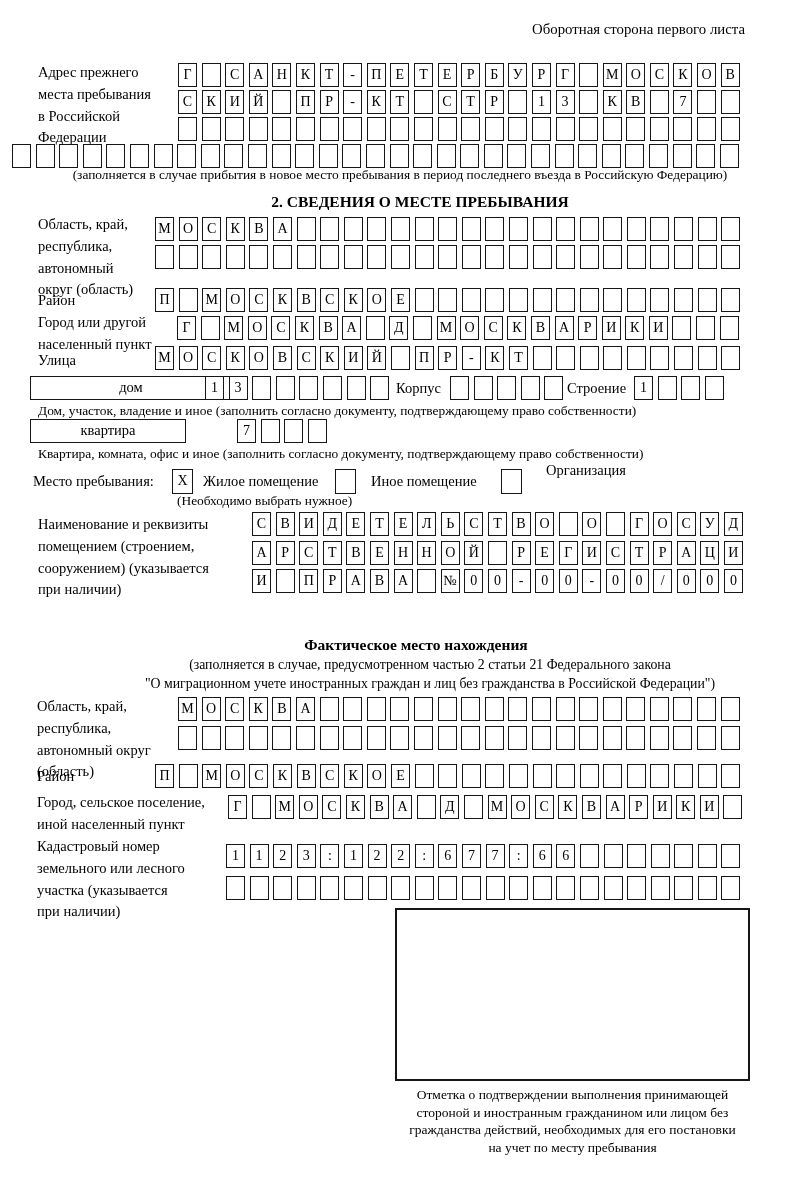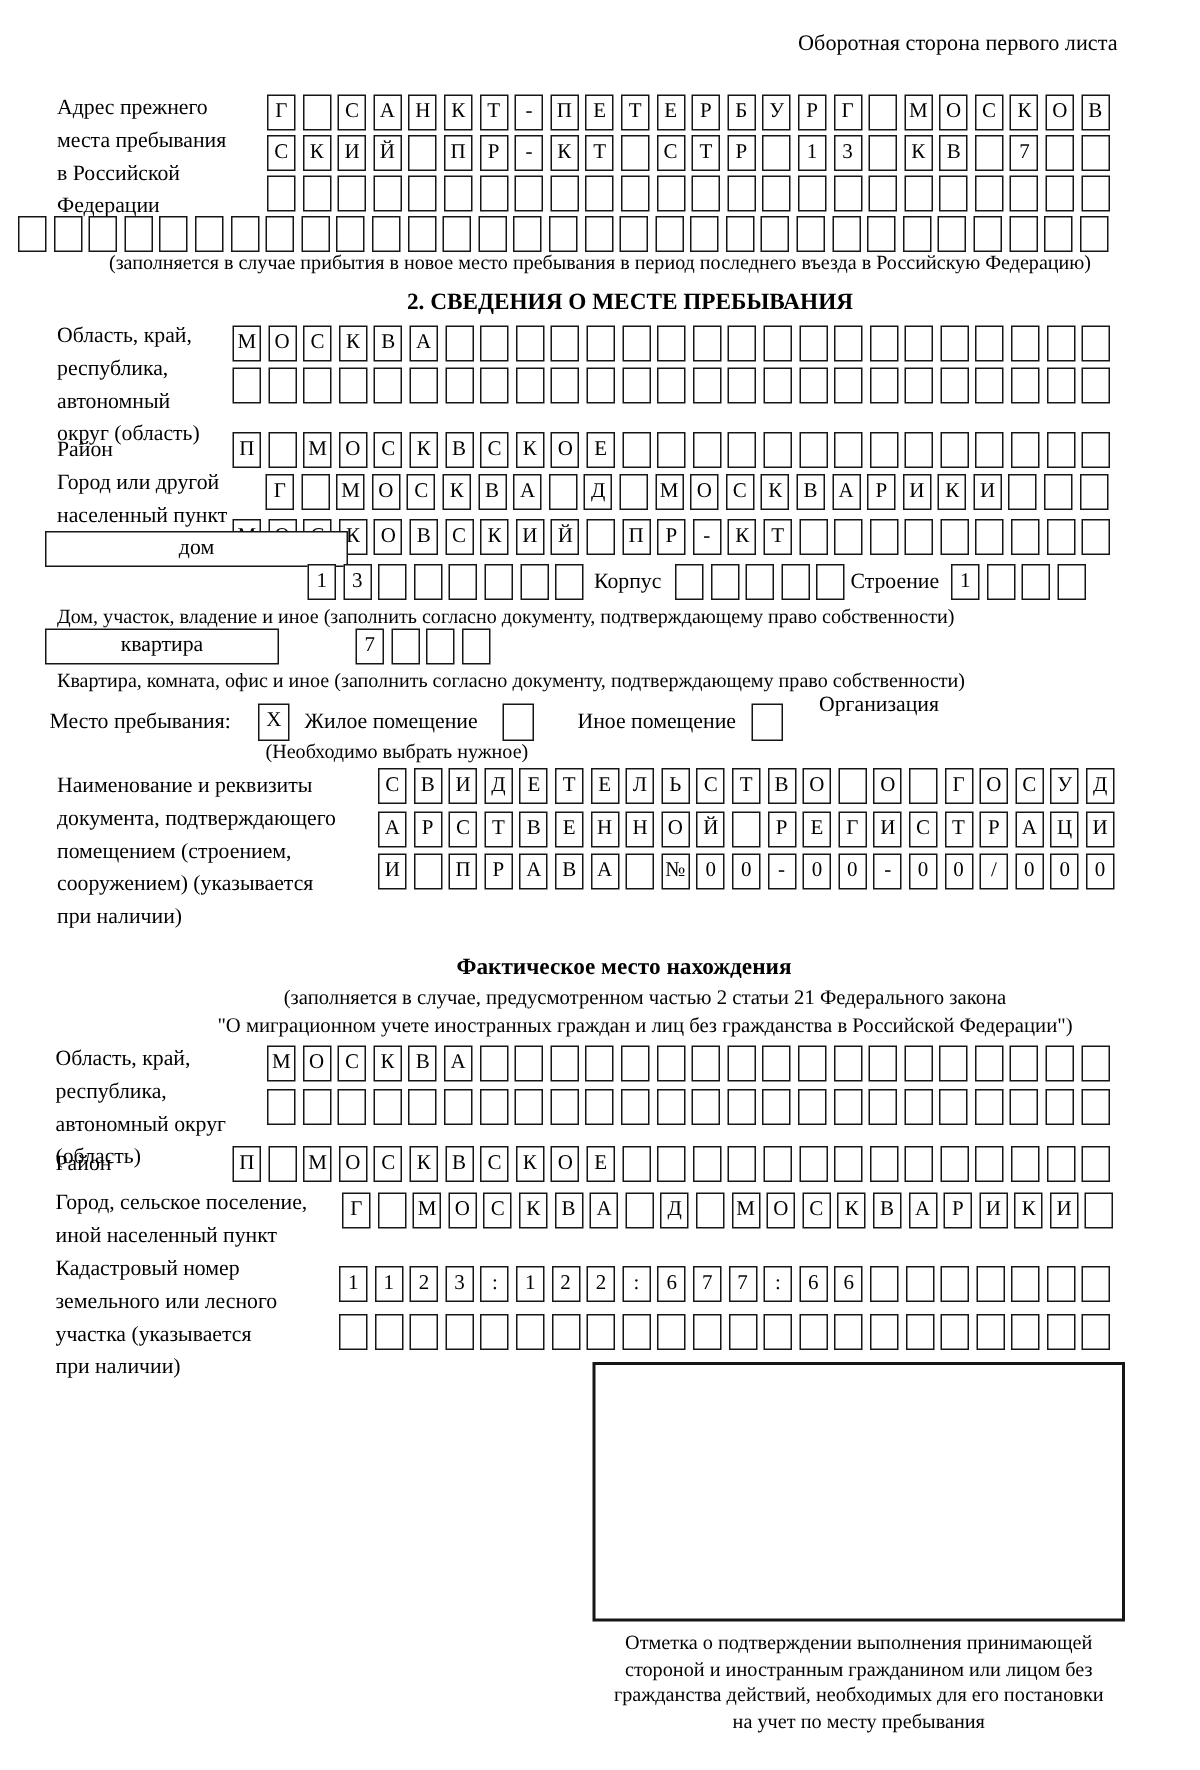--- a/index.html
+++ b/index.html
@@ -289,21 +289,21 @@
     <span class="cb"></span>
     <span class="cb"></span>
     <span class="cb"></span>
     <span class="cb"></span>
     <span class="cb"></span>
     <span class="cb"></span>
     <span class="cb"></span>
     <span class="cb"></span>
   </div>
 
-<div class="bigbox" style="top:354px;left:30px;width:202px;">дом</div>
+<div class="bigbox" style="top:376px;left:30px;width:202px;">дом</div>
 <div class="grid" style="top:376px;left:205px;">
     <span class="cb">1</span>
     <span class="cb">3</span>
     <span class="cb"></span>
     <span class="cb"></span>
     <span class="cb"></span>
     <span class="cb"></span>
     <span class="cb"></span>
     <span class="cb"></span>
   </div>
@@ -330,28 +330,27 @@
     <span class="cb"></span>
     <span class="cb"></span>
     <span class="cb"></span>
   </div>
 <div class="abs cap" style="top:446px;left:38px;">Квартира, комната, офис и иное (заполнить согласно документу, подтверждающему право собственности)</div>
 
 <div class="abs lbl" style="top:471px;left:33px;">Место пребывания:</div>
 <div class="chk" style="top:469px;left:172px;">X</div>
 <div class="abs lbl" style="top:471px;left:203px;">Жилое помещение</div>
 <div class="chk" style="top:469px;left:335px;"></div>
-<div class="abs lbl" style="top:471px;left:385px;text-align:right;">Иное помещение</div>
+<div class="abs lbl" style="top:471px;left:371px;text-align:right;">Иное помещение</div>
 <div class="chk" style="top:469px;left:501px;"></div>
 <div class="abs lbl" style="top:460px;left:546px;">Организация</div>
 <div class="abs cap" style="top:493px;left:177px;">(Необходимо выбрать нужное)</div>
 
 <div class="abs lbl" style="top:514px;left:38px;">
   <div>Наименование и реквизиты</div>
-  <div>документа, подтверждающего</div>
   <div>помещением (строением,</div>
   <div>сооружением) (указывается</div>
   <div>при наличии)</div>
 </div>
 <div class="grid" style="top:512px;left:252px;">
     <span class="cb">С</span>
     <span class="cb">В</span>
     <span class="cb">И</span>
     <span class="cb">Д</span>
     <span class="cb">Е</span>

